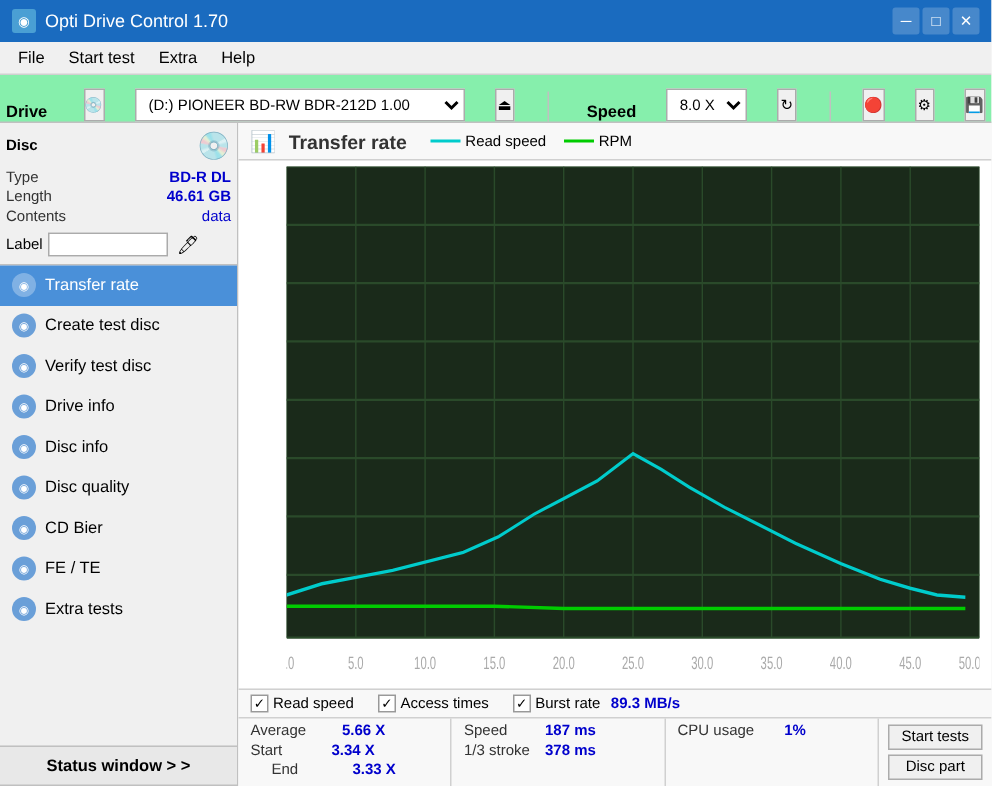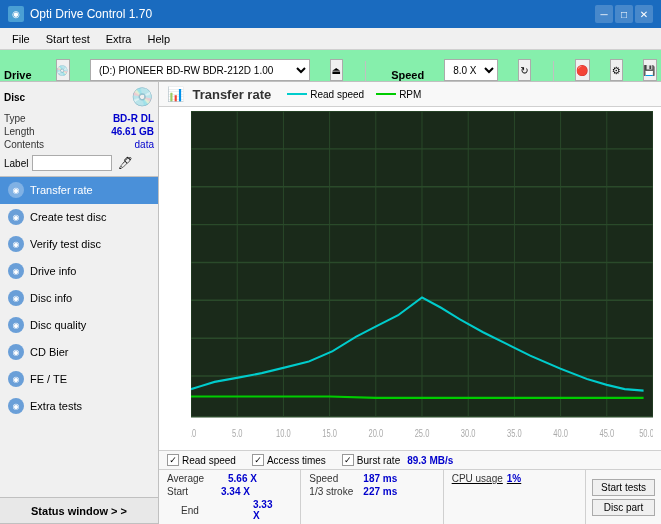--- a/index.html
+++ b/index.html
@@ -415,37 +415,37 @@
       <div style="display:flex; border-top: 1px solid #d0d0d0;">
         <div style="flex:1; padding: 2px 8px;">
           <div class="stat-row" style="display:flex; gap:11px; padding:1px 0; font-size:10px;">
             <span class="stat-key">Average</span>
             <span class="stat-val">5.66 X</span>
           </div>
           <div class="stat-row" style="display:flex; gap:4px; padding:1px 0; font-size:10px;">
             <span class="stat-key">Start</span>
             <span class="stat-val">3.34 X</span>
           </div>
-          <div class="stat-row" style="display:flex; gap:22px; padding:1px 14px; font-size:10px;">
+          <div class="stat-row" style="display:flex; gap:4px; padding:1px 14px; font-size:10px;">
             <span class="stat-key">End</span>
             <span class="stat-val">3.33 X</span>
           </div>
         </div>
         <div style="flex:1; padding: 2px 8px; border-left: 1px solid #d0d0d0;">
           <div class="stat-row" style="display:flex; gap:4px; padding:1px 0; font-size:10px;">
             <span class="stat-key">Speed</span>
             <span class="stat-val">187 ms</span>
           </div>
           <div class="stat-row" style="display:flex; gap:4px; padding:1px 0; font-size:10px;">
             <span class="stat-key">1/3 stroke</span>
-            <span class="stat-val">227 ms</span>
+            <span class="stat-val">378 ms</span>
           </div>
         </div>
         <div style="flex:1; padding: 2px 8px; border-left: 1px solid #d0d0d0;">
-          <div class="stat-row" style="display:flex; gap:4px; padding:1px 0; font-size:10px;text-decoration:underline;">
+          <div class="stat-row" style="display:flex; gap:20px; padding:1px 0; font-size:10px;">
             <span class="stat-key">CPU usage</span>
             <span class="stat-val">1%</span>
           </div>
         </div>
         <div style="display:flex; flex-direction:column; gap:3px; padding:4px 6px; border-left:1px solid #d0d0d0; justify-content: center;">
           <button class="start-btn">Start tests</button>
           <button class="start-btn">Disc part</button>
         </div>
       </div>
     </div>

